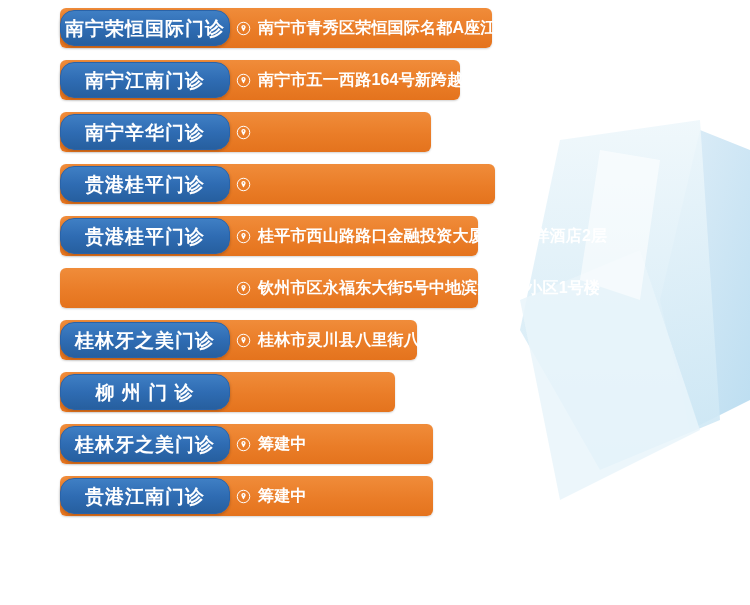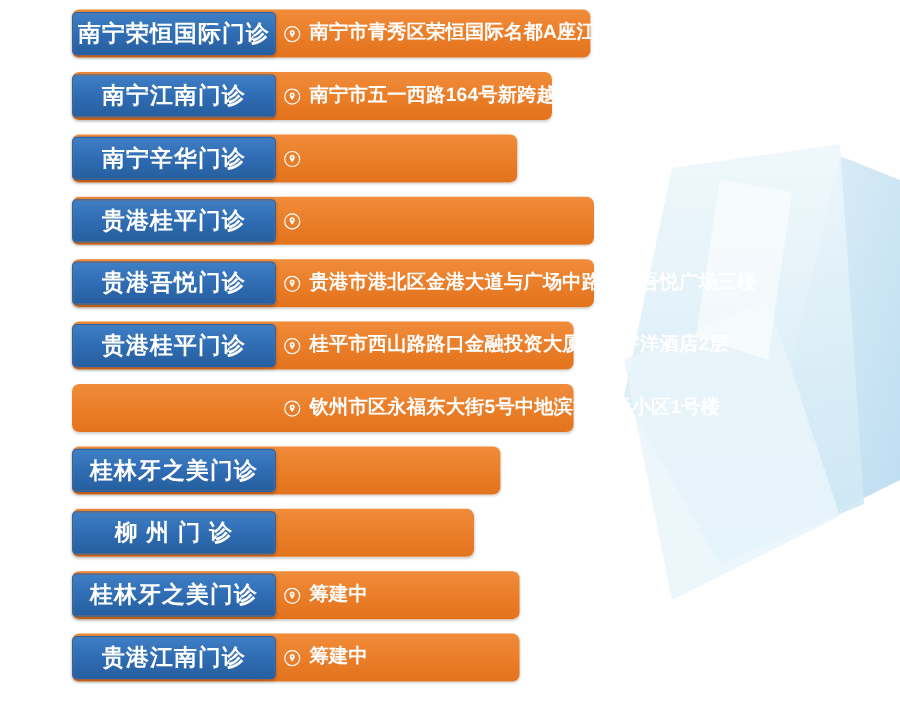--- a/index.html
+++ b/index.html
@@ -52,21 +52,21 @@
     box-sizing: border-box;
   }
 
   
   .pill {
     position: absolute;
     left: 60px;
     top: 2px;
     width: 170px;
     height: 36px;
-    border-radius: 4px;
+    border-radius: 14px;
     background: linear-gradient(to bottom, #3f7fc4 0%, #2f6cb3 50%, #265f9f 100%);
     box-shadow: 0 1px 3px rgba(0,0,0,0.25);
     display: flex;
     align-items: center;
     justify-content: center;
     z-index: 3;
     border: 1px solid #2a63a8;
     box-sizing: border-box;
   }
   .pill-text {
@@ -194,36 +194,20 @@
       <span class="pin">
         <svg width="15" height="15" viewBox="0 0 24 24">
             <circle cx="12" cy="12" r="10" fill="none" stroke="#ffffff" stroke-width="1.6"></circle>
             <path d="M12 6.4c-1.9 0-3.4 1.5-3.4 3.3 0 2.5 3.4 7 3.4 7s3.4-4.5 3.4-7c0-1.8-1.5-3.3-3.4-3.3z" fill="#ffffff"></path>
             <circle cx="12" cy="9.7" r="1.15" fill="#e97f2a"></circle>
           </svg>
       </span>
     </div>
   </div>
 
-  <div class="row">
-    <div class="bar" style="width:435px"></div>
-    <div class="pill">
-      <span class="pill-text">贵港吾悦门诊</span>
-    </div>
-    <div class="addr-wrap">
-      <span class="pin">
-        <svg width="15" height="15" viewBox="0 0 24 24">
-            <circle cx="12" cy="12" r="10" fill="none" stroke="#ffffff" stroke-width="1.6"></circle>
-            <path d="M12 6.4c-1.9 0-3.4 1.5-3.4 3.3 0 2.5 3.4 7 3.4 7s3.4-4.5 3.4-7c0-1.8-1.5-3.3-3.4-3.3z" fill="#ffffff"></path>
-            <circle cx="12" cy="9.7" r="1.15" fill="#e97f2a"></circle>
-          </svg>
-      </span>
-      <span class="addr"><span>贵港市港北区金港大道与广场中路贵港吾悦广场三楼</span><span class="note"></span></span>
-    </div>
-  </div>
 
   <div class="row">
     <div class="bar" style="width:418px"></div>
     <div class="pill">
       <span class="pill-text">贵港桂平门诊</span>
     </div>
     <div class="addr-wrap">
       <span class="pin">
         <svg width="15" height="15" viewBox="0 0 24 24">
             <circle cx="12" cy="12" r="10" fill="none" stroke="#ffffff" stroke-width="1.6"></circle>
@@ -247,20 +231,30 @@
       </span>
       <span class="addr"><span>钦州市区永福东大街5号中地滨江国际小区1号楼</span><span class="note"></span></span>
     </div>
   </div>
 
   <div class="row">
     <div class="bar" style="width:357px"></div>
     <div class="pill">
       <span class="pill-text">桂林牙之美门诊</span>
     </div>
+    <div class="addr-wrap">
+      <span class="pin">
+        <svg width="15" height="15" viewBox="0 0 24 24">
+            <circle cx="12" cy="12" r="10" fill="none" stroke="#ffffff" stroke-width="1.6"></circle>
+            <path d="M12 6.4c-1.9 0-3.4 1.5-3.4 3.3 0 2.5 3.4 7 3.4 7s3.4-4.5 3.4-7c0-1.8-1.5-3.3-3.4-3.3z" fill="#ffffff"></path>
+            <circle cx="12" cy="9.7" r="1.15" fill="#e97f2a"></circle>
+          </svg>
+      </span>
+      <span class="addr"><span>桂林市灵川县八里街八里三路42号</span><span class="note"></span></span>
+    </div>
   </div>
 
   <div class="row">
     <div class="bar" style="width:335px"></div>
     <div class="pill">
       <span class="pill-text">柳 州 门 诊</span>
     </div>
   </div>
 
   <div class="row">

